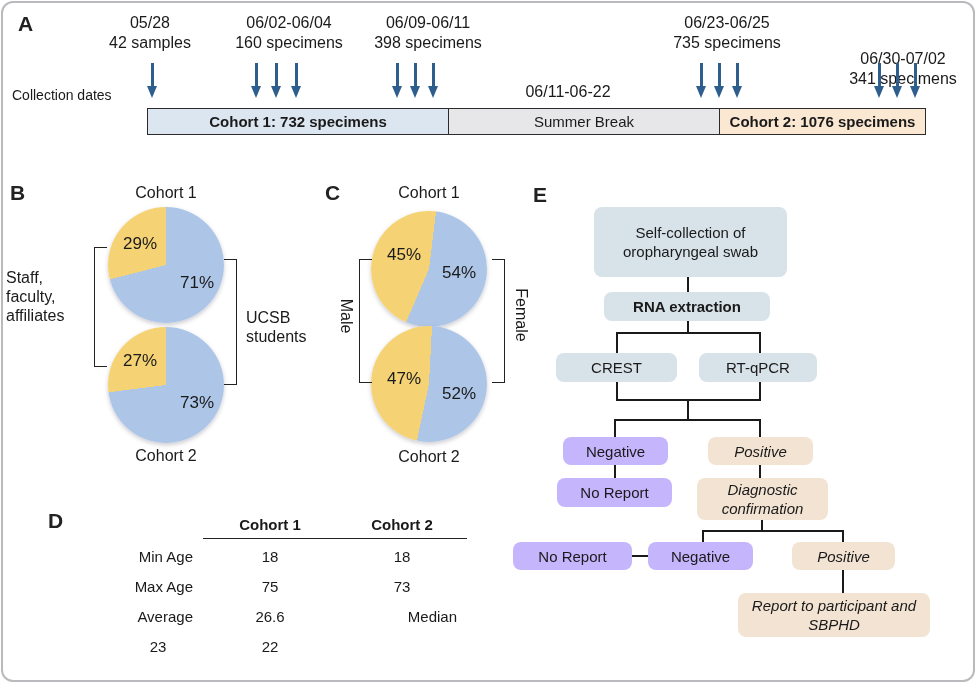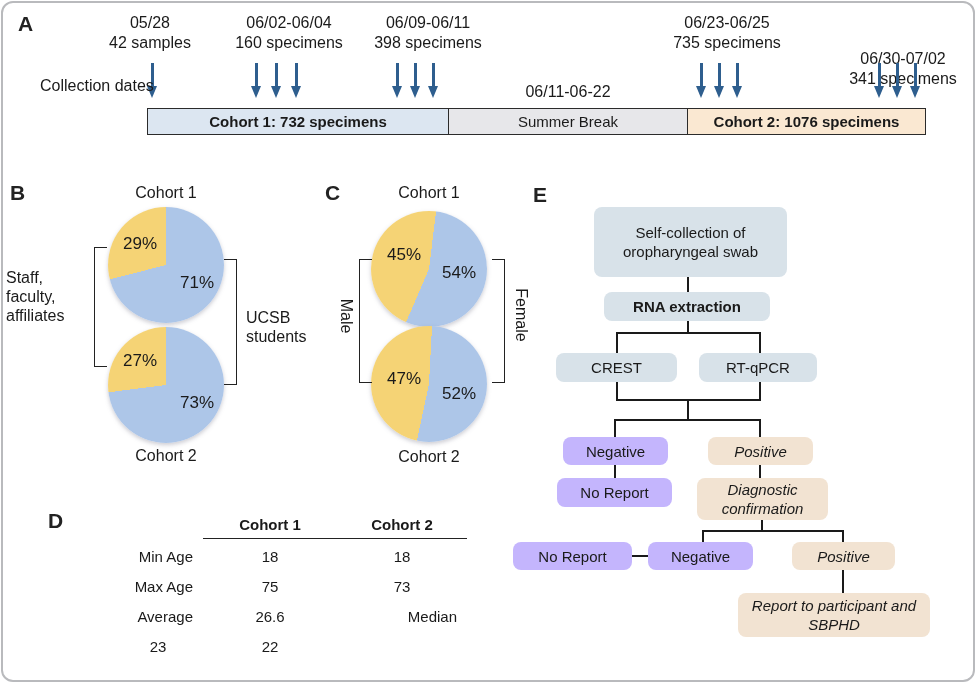--- a/index.html
+++ b/index.html
@@ -14,21 +14,21 @@
   .evt{position:absolute;text-align:center;font-size:16px;line-height:20px;}
   .arrowrow{position:absolute;display:flex;}
   .dl-arrow{position:relative;width:11px;height:36px;display:inline-block;}
   .dl-arrow::before{content:"";position:absolute;left:4px;top:0;width:3px;height:25px;background:#2E5E8E;}
   .dl-arrow::after{content:"";position:absolute;left:0;top:23px;width:0;height:0;
     border-left:5.5px solid transparent;border-right:5.5px solid transparent;border-top:12px solid #2E5E8E;}
   .bar{position:absolute;left:147px;top:108px;width:779px;height:27px;display:flex;
     border:1.5px solid #2b2b2b;box-sizing:border-box;font-size:15px;}
   .seg{display:flex;align-items:center;justify-content:center;box-sizing:border-box;height:100%;}
   .seg.c1{width:300px;background:#DCE6F1;font-weight:bold;}
-  .seg.sb{width:240px;background:#E7E7EA;border-left:1.5px solid #2b2b2b;border-right:1.5px solid #2b2b2b;}
+  .seg.sb{width:272px;background:#E7E7EA;border-left:1.5px solid #2b2b2b;border-right:1.5px solid #2b2b2b;}
   .seg.c2{flex:1;background:#FAE8D2;font-weight:bold;}
   .pie{position:absolute;width:116px;height:116px;border-radius:50%;
     box-shadow:0 2px 4px rgba(110,110,130,.35);}
   .pct{position:absolute;font-size:17px;transform:translate(-50%,-50%);}
   .ptitle{position:absolute;font-size:16px;transform:translateX(-50%);white-space:nowrap;}
   .sidelbl{position:absolute;font-size:16px;line-height:19px;white-space:pre-line;}
   .vlbl{position:absolute;font-size:16px;transform:translate(-50%,-50%) rotate(90deg);white-space:nowrap;}
   .bracket{position:absolute;box-sizing:border-box;}
   .bracket.left{border-left:1.5px solid #222;border-top:1.5px solid #222;border-bottom:1.5px solid #222;}
   .bracket.right{border-right:1.5px solid #222;border-top:1.5px solid #222;border-bottom:1.5px solid #222;}
@@ -91,21 +91,21 @@
   <span class="dl-arrow"></span>
   <span class="dl-arrow"></span>
   <span class="dl-arrow"></span>
 </div>
 <div class="arrowrow" style="left:874px;top:63px;gap:7px;">
   <span class="dl-arrow"></span>
   <span class="dl-arrow"></span>
   <span class="dl-arrow"></span>
 </div>
 
-<div class="abs" style="left:12px;top:77px;font-size:16px;margin-left:28px;">Collection dates</div>
+<div class="abs" style="left:12px;top:87px;font-size:14px;">Collection dates</div>
 <div class="abs" style="left:508px;top:83px;width:120px;text-align:center;font-size:16px;">06/11-06-22</div>
 
 <div class="bar">
   <div class="seg c1">Cohort 1: 732 specimens</div>
   <div class="seg sb">Summer Break</div>
   <div class="seg c2">Cohort 2: 1076 specimens</div>
 </div>
 
 <div class="panel-letter" style="left:10px;top:181px;">B</div>
 <div class="ptitle" style="left:166px;top:184px;">Cohort 1</div>

